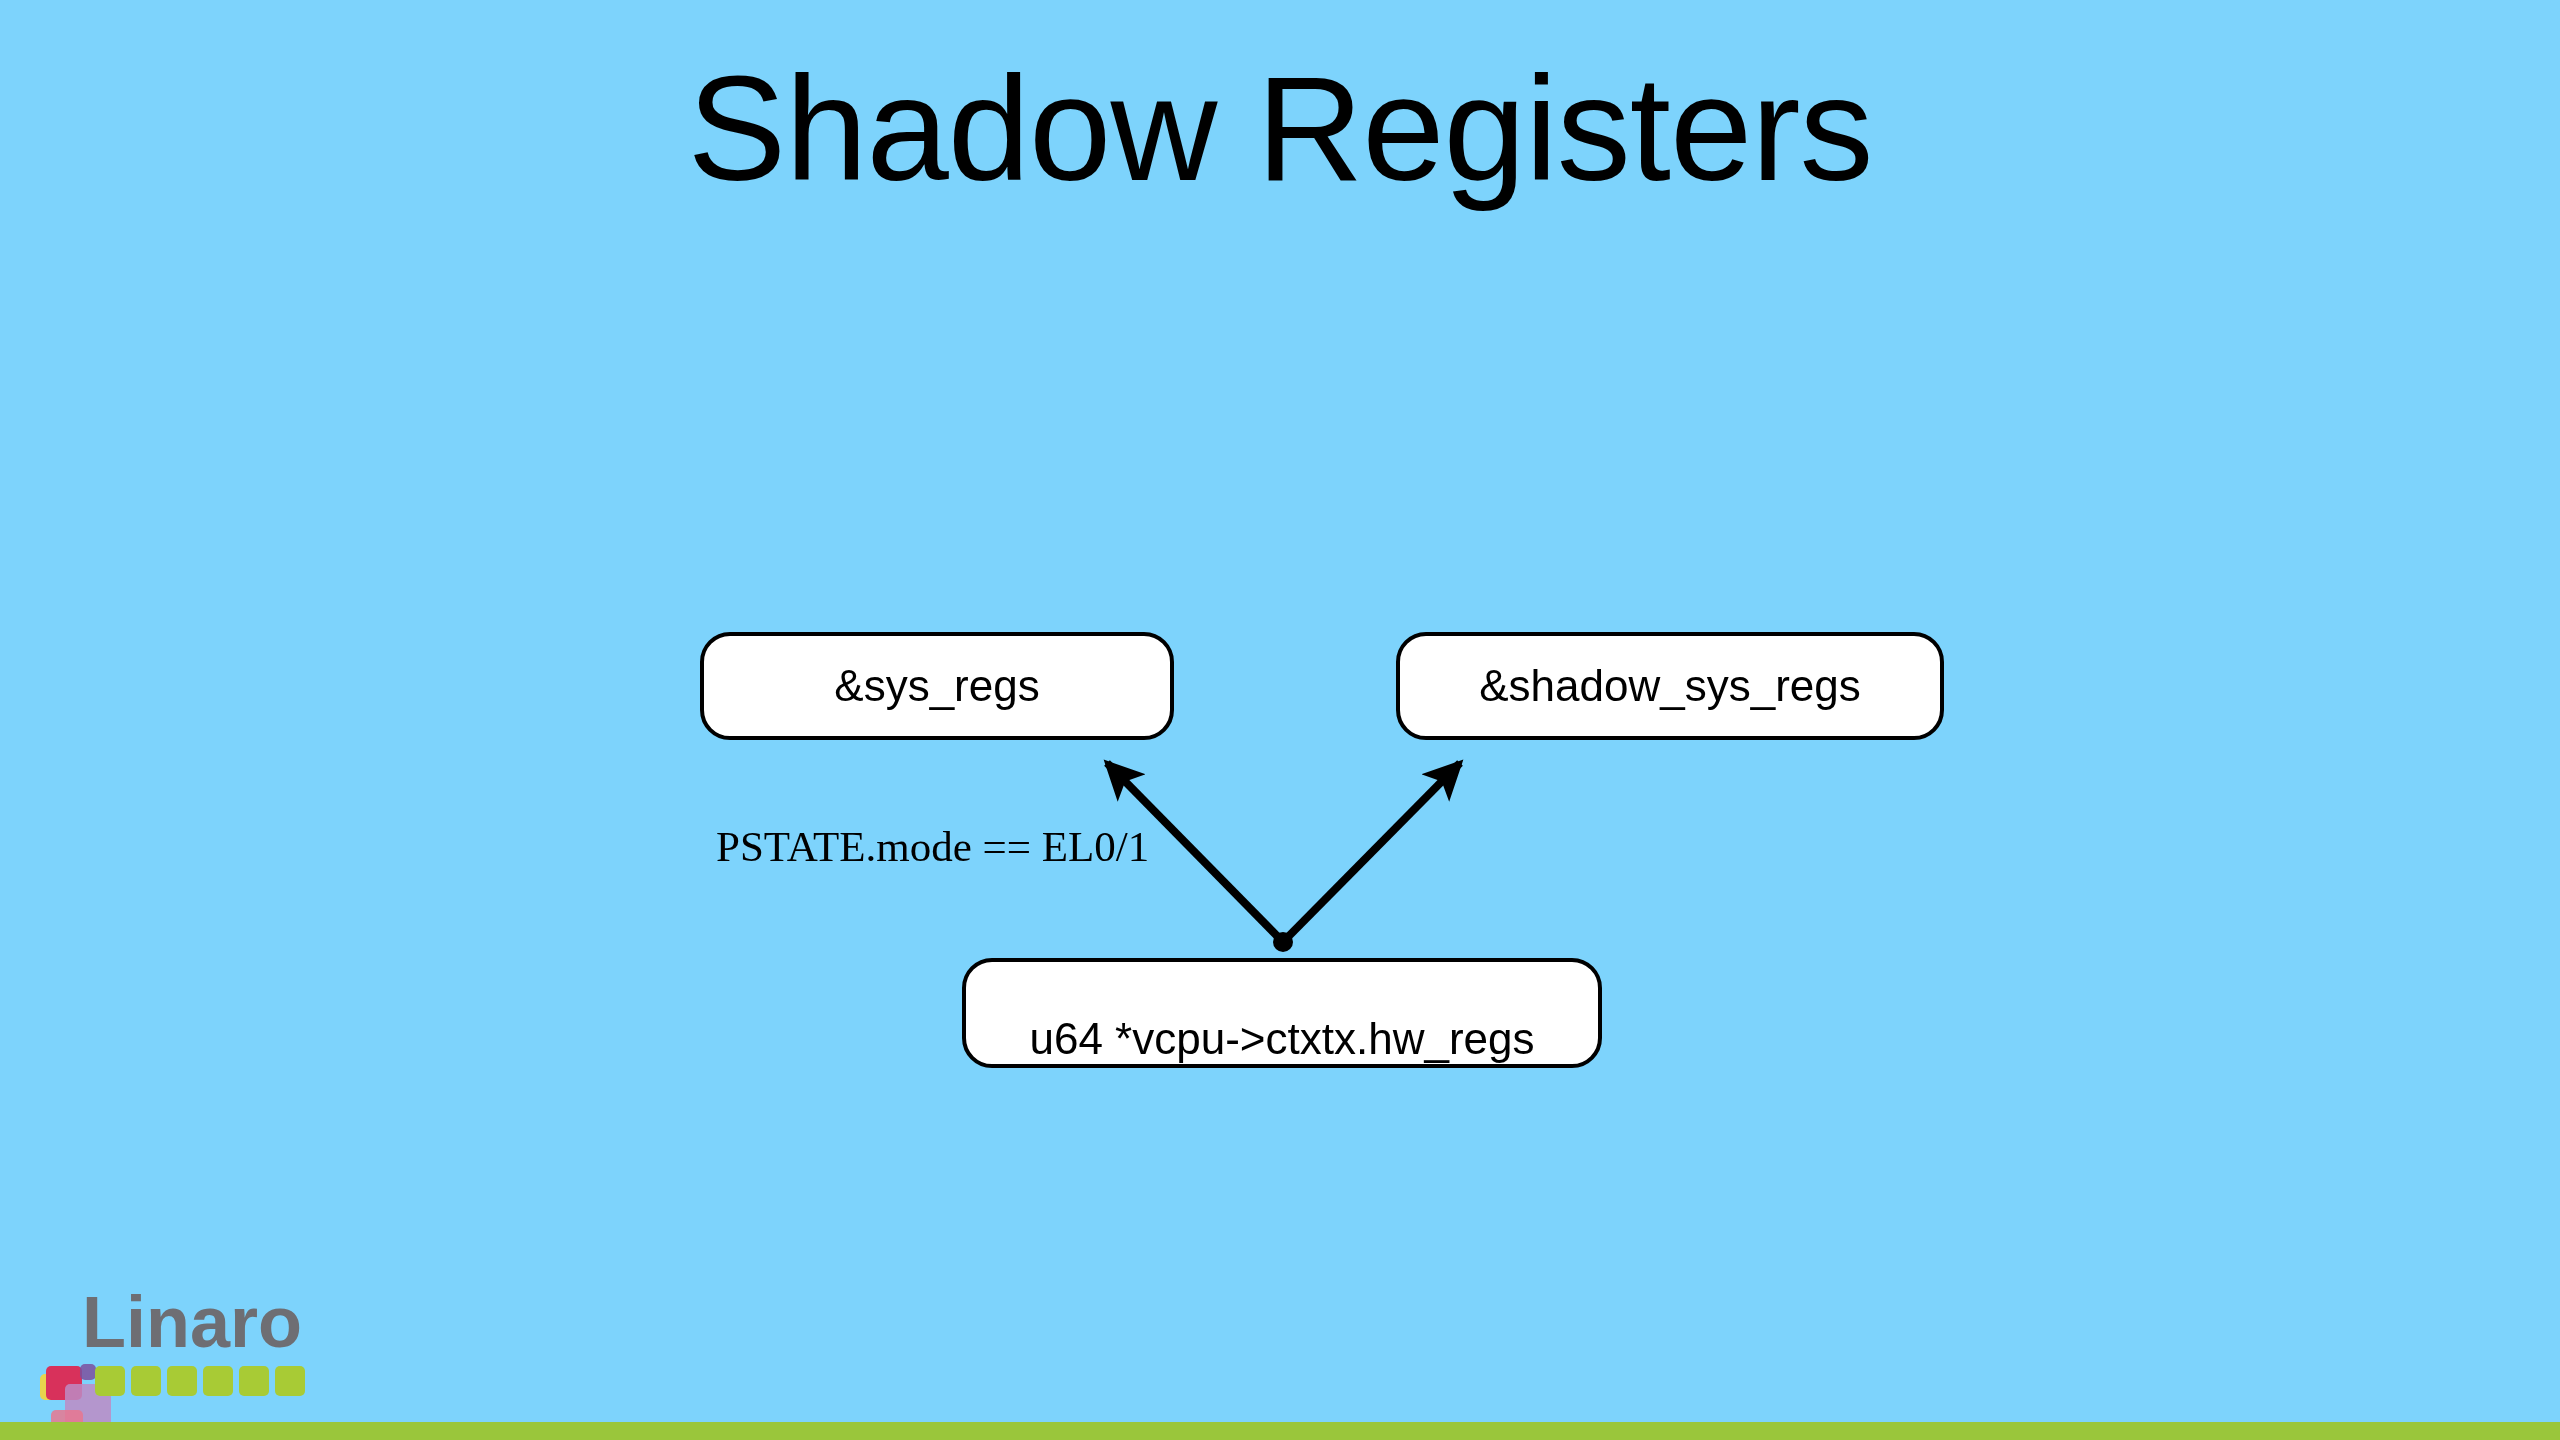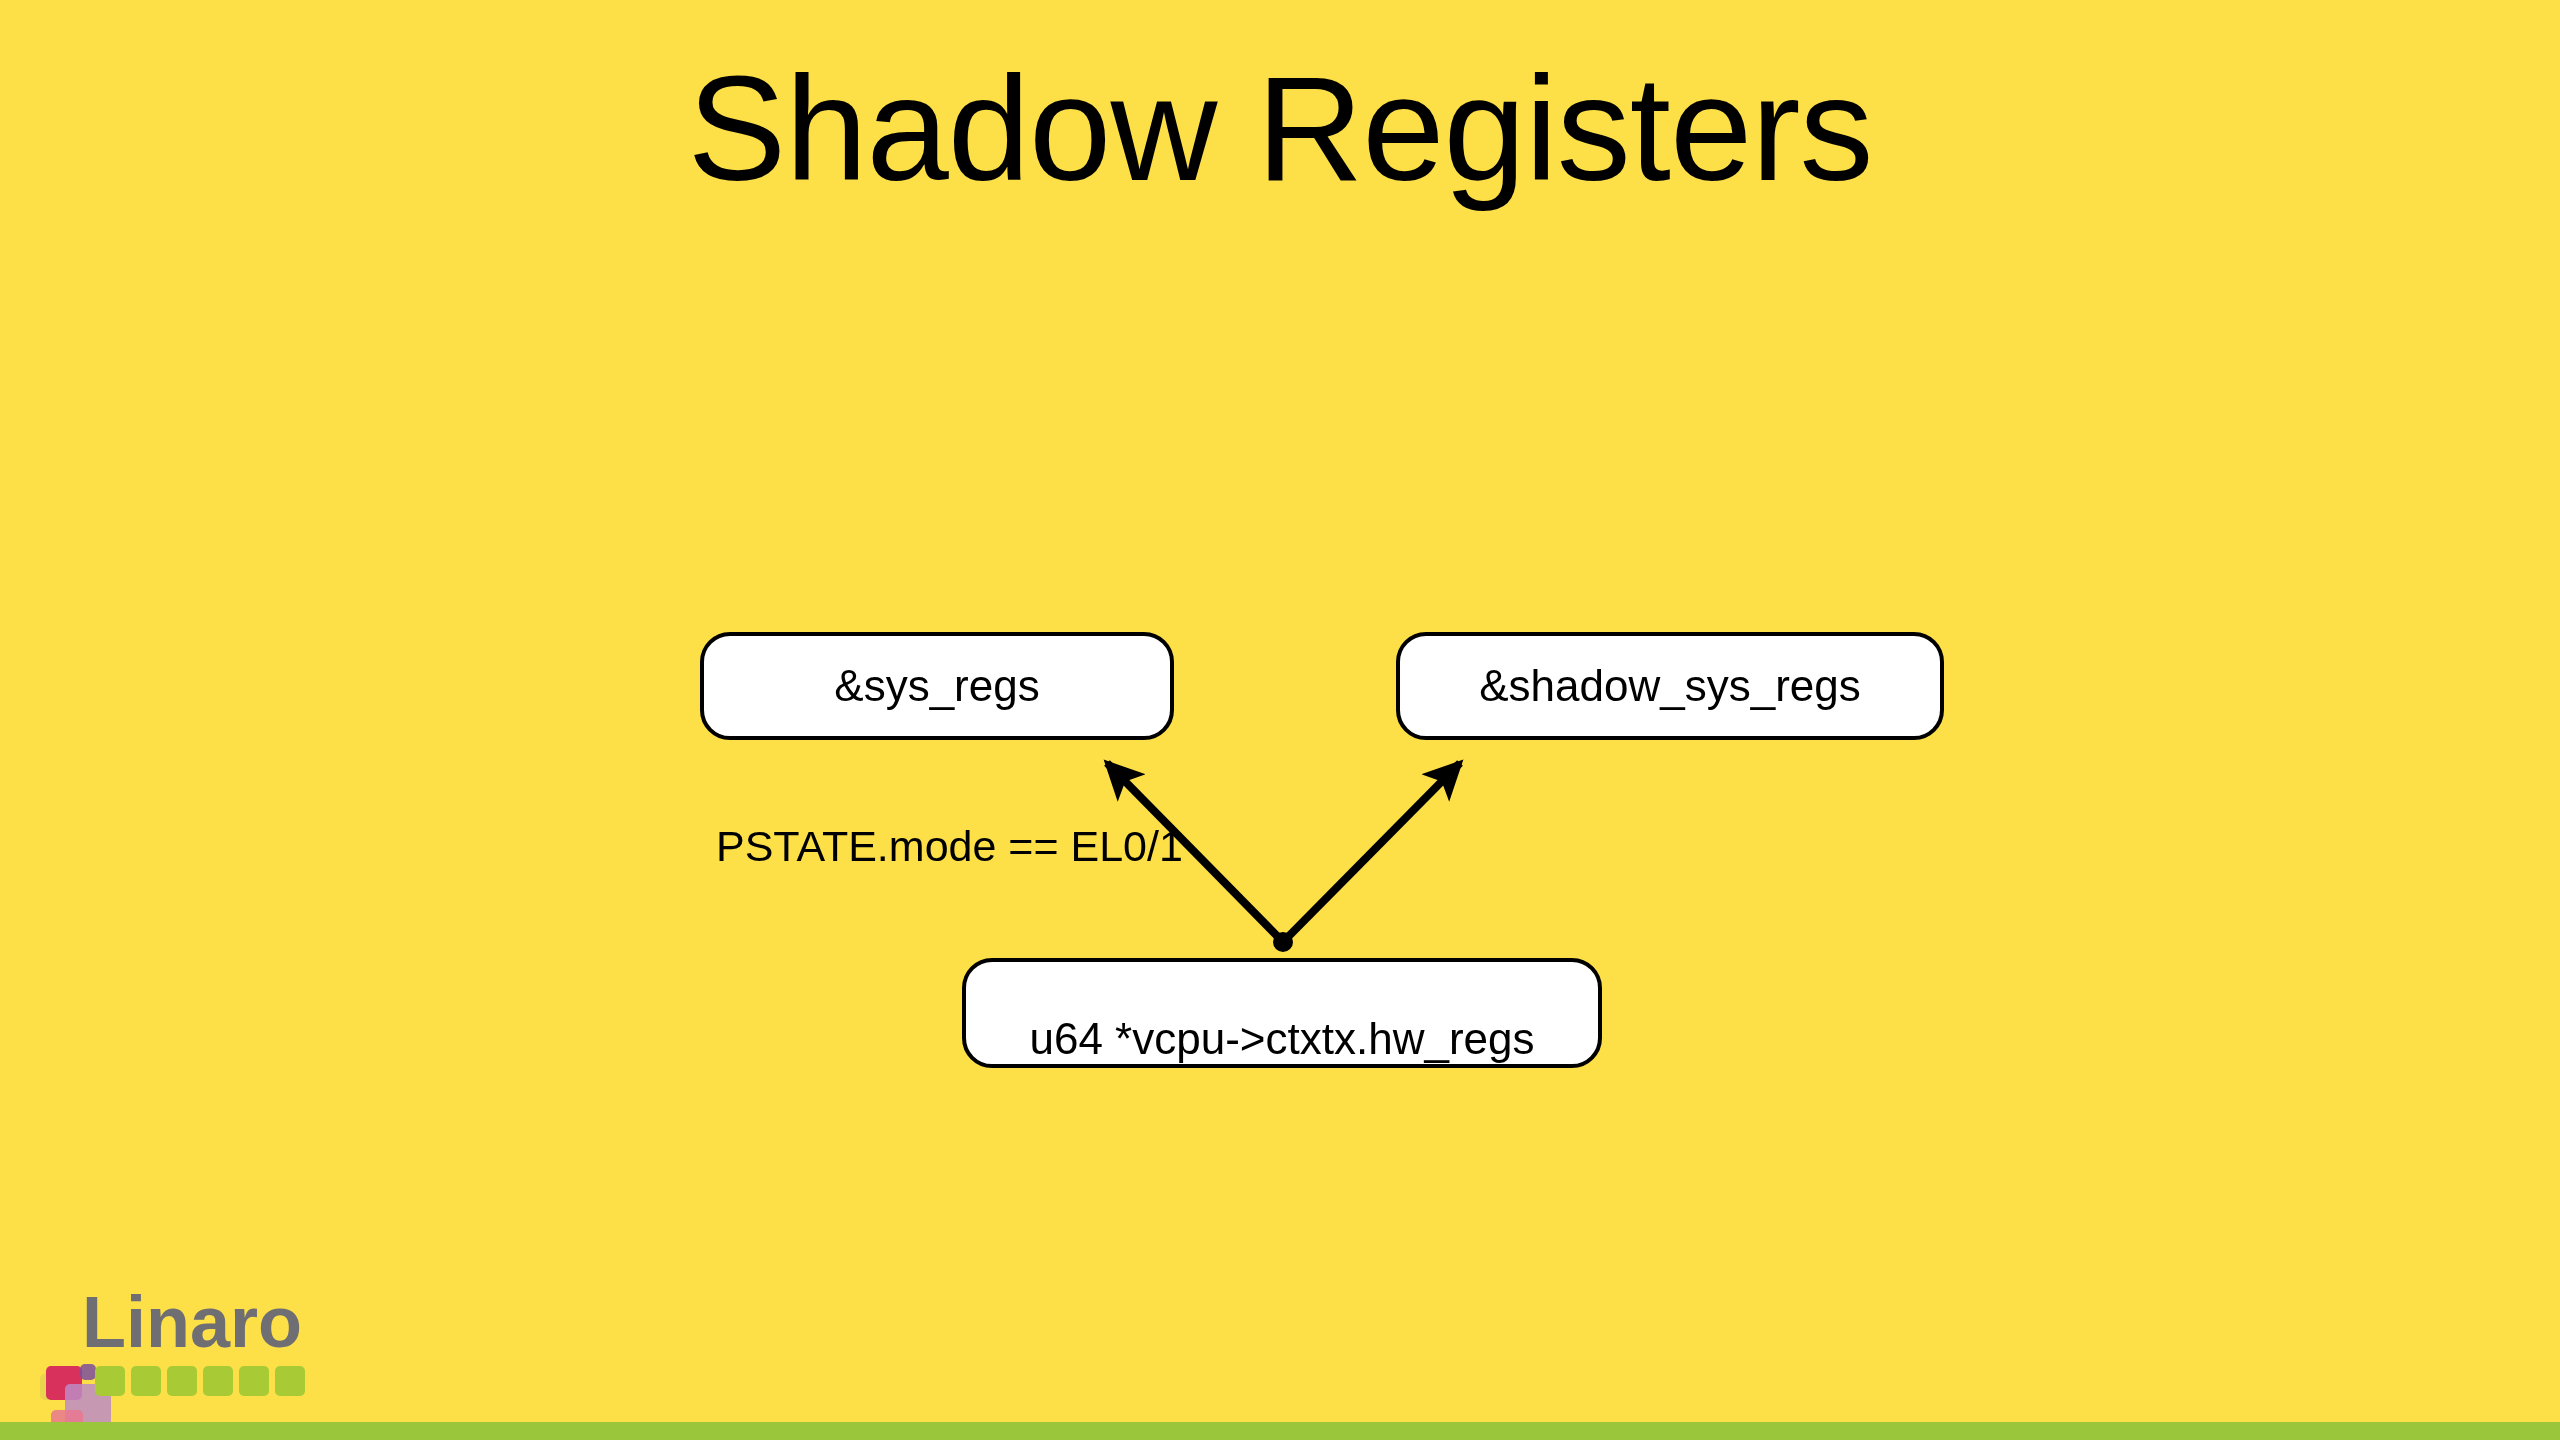--- a/index.html
+++ b/index.html
@@ -80,21 +80,21 @@
     left: 962px;
     top: 958px;
     width: 640px;
     height: 110px;
     align-items: flex-end;
   }
 
   .edge-label {
     position: absolute;
     color: #000000;
-    font-family: Liberation Sans, sans-serif;
+    font-family: Liberation Serif, serif;
     font-size: 43px;
     font-weight: 400;
     white-space: nowrap;
   }
 
   #edge-label-left {
     left: 716px;
     top: 822px;
   }
 
@@ -142,21 +142,21 @@
   }
 
   .logo-sq {
     position: absolute;
     border-radius: 5px;
   }
 </style>
 </head>
 <body>
 
-<div id="slide" style="background: #fde047;">
+<div id="slide" style="background: #7dd3fc;">
 
   <div id="slide-title" style="color: rgb(0, 0, 0);">Shadow Registers</div>
 
   <div id="diagram">
 
     <svg id="arrows-svg" viewBox="0 0 2560 1440">
       <defs>
         <marker id="arrowhead" markerWidth="5.2" markerHeight="5.2" refX="4.4" refY="2.6" orient="auto" markerUnits="strokeWidth">
           <path d="M 0 0.15 L 5 2.6 L 0 5.05 L 1.15 2.6 Z" fill="#000000"></path>
         </marker>

